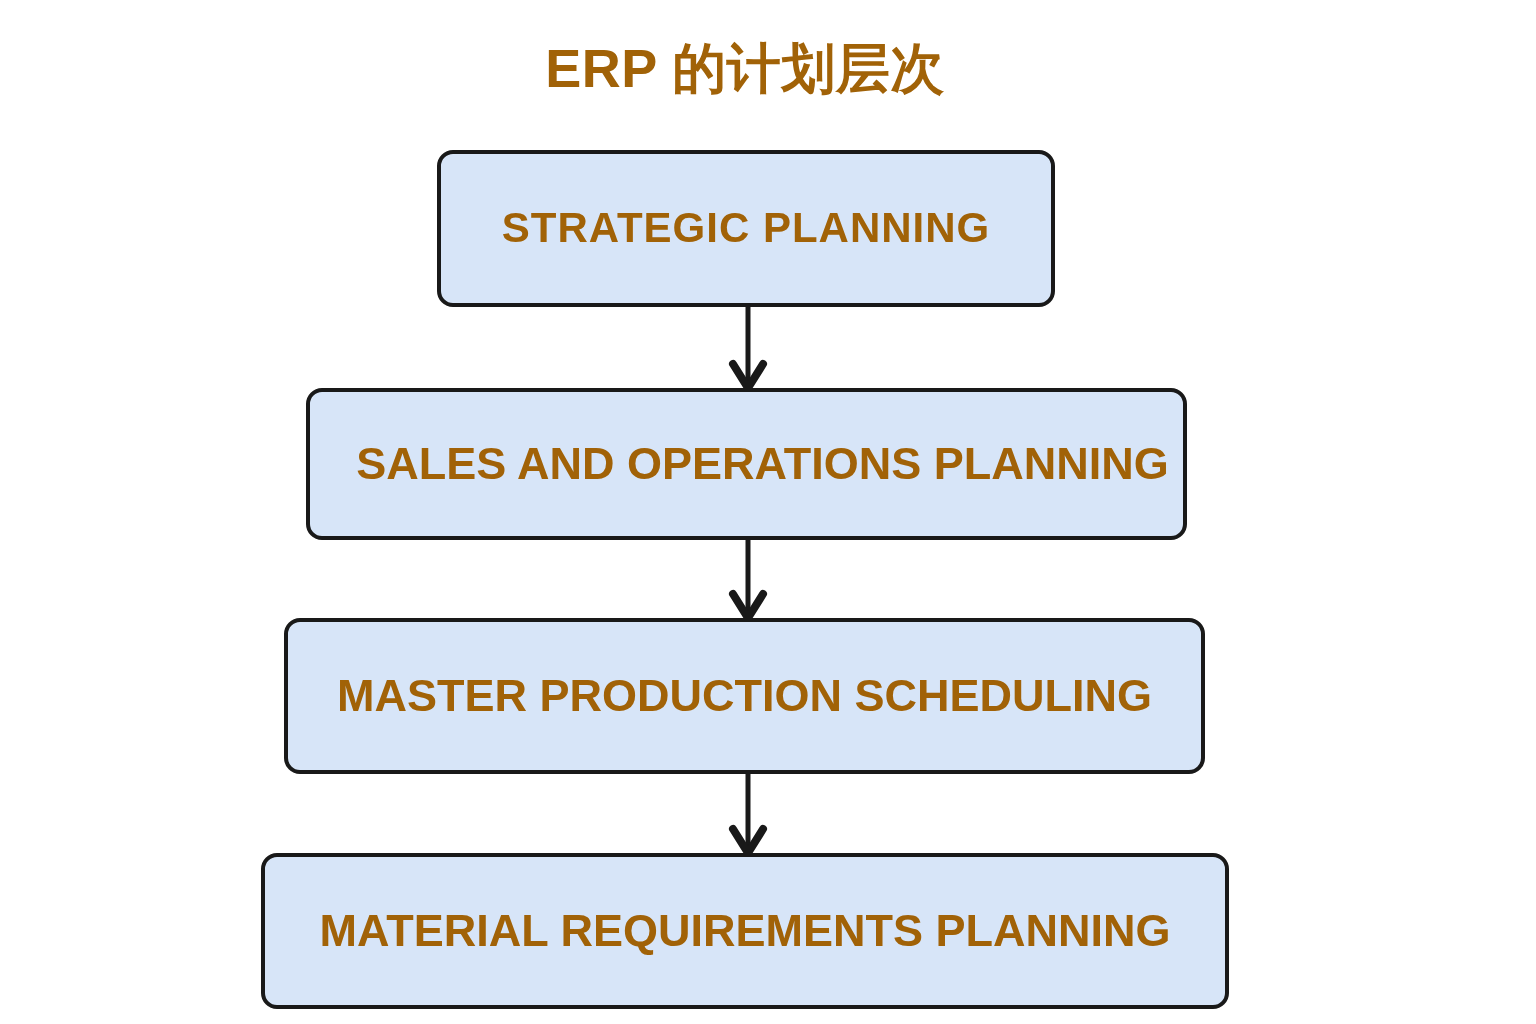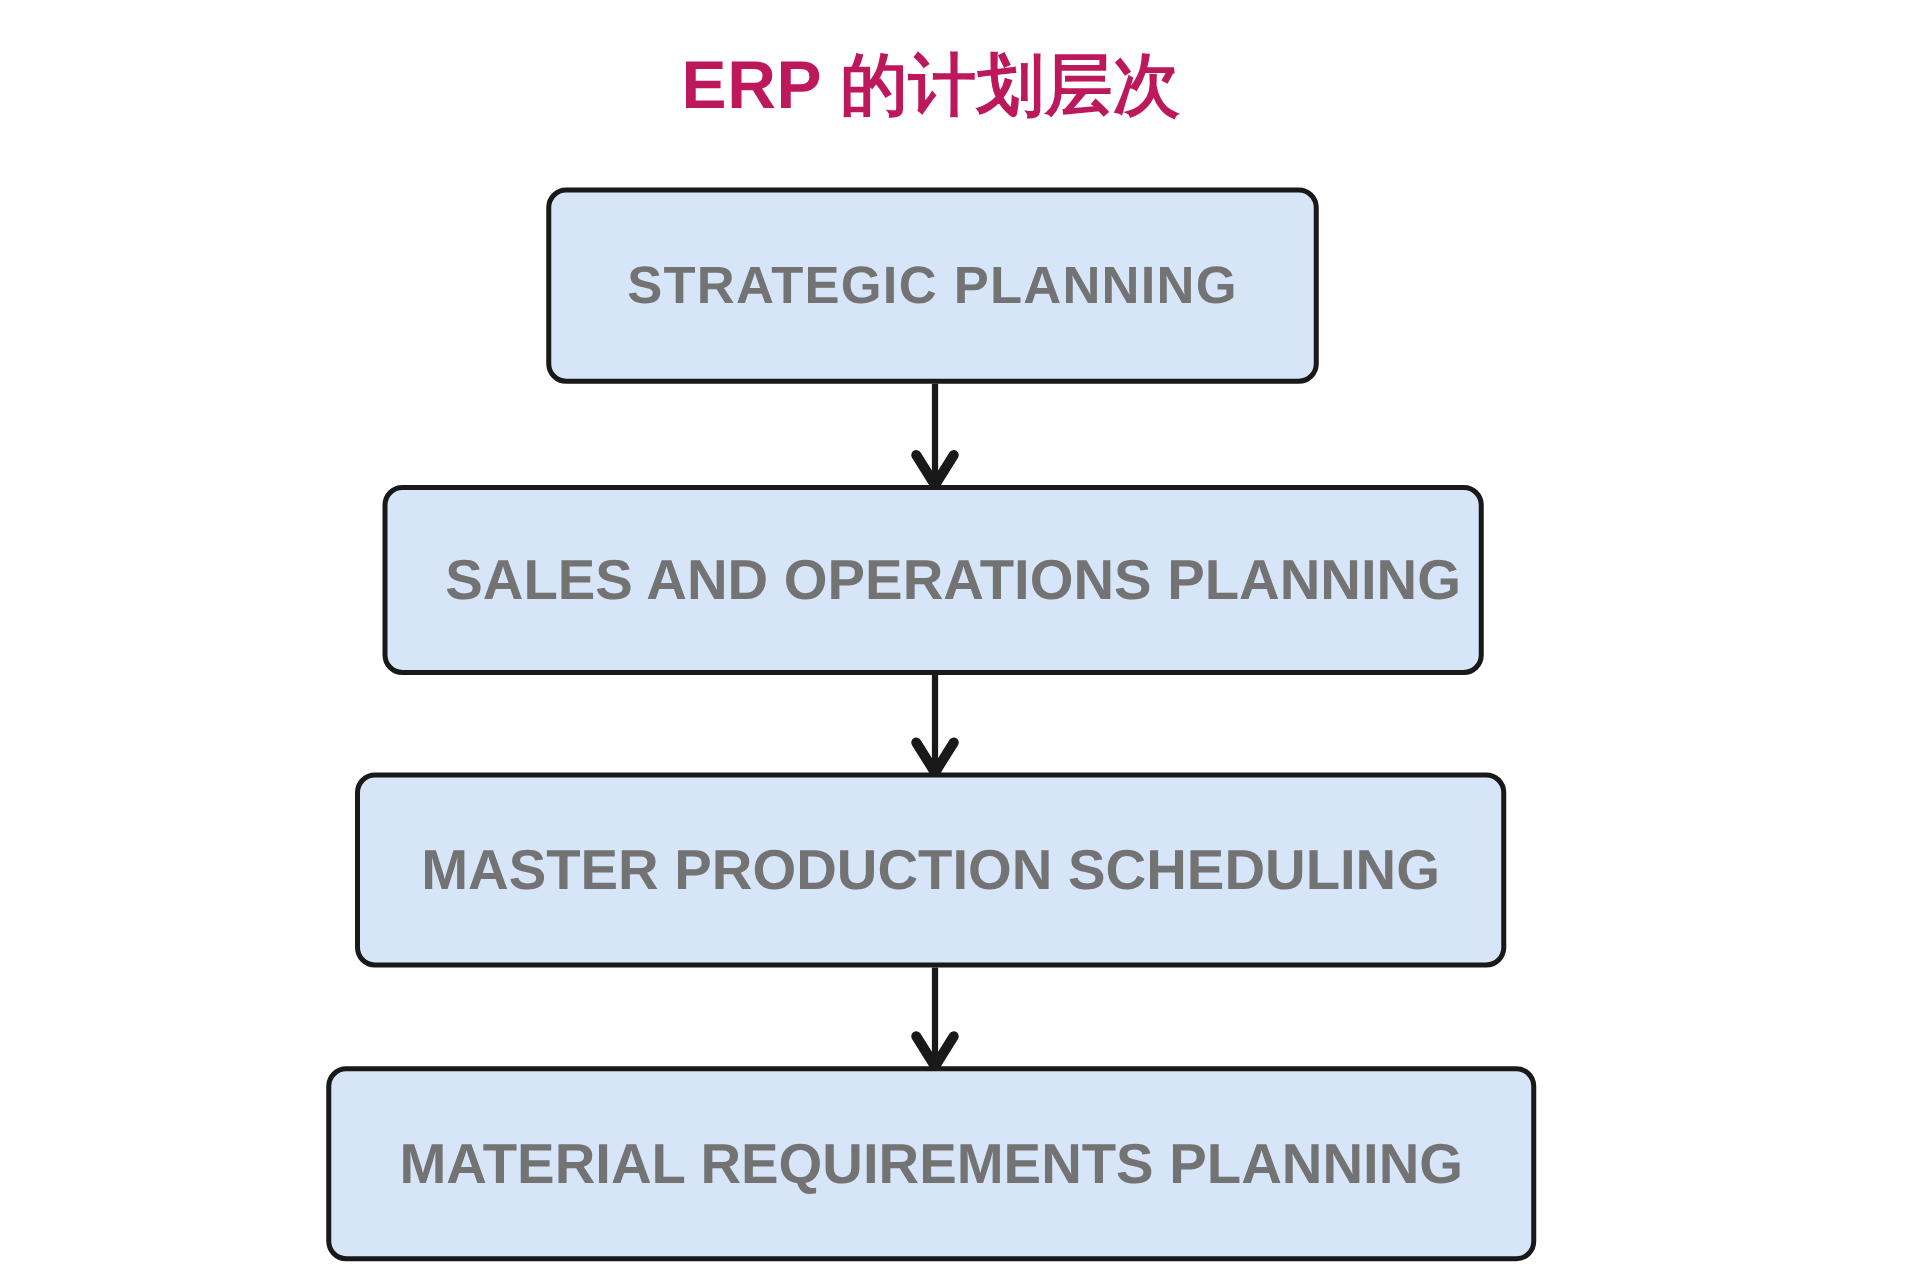--- a/index.html
+++ b/index.html
@@ -21,37 +21,37 @@
 
   
   .diagram-title {
     position: absolute;
     left: 0;
     top: 40px;
     width: 1490px;
     text-align: center;
     font-size: 54px;
     font-weight: bold;
-    color: #be185d;
+    color: #a16207;
     letter-spacing: 0.5px;
     line-height: 1.05;
     white-space: nowrap;
   }
 
   
   .node {
     position: absolute;
     box-sizing: border-box;
     background: #d7e5f8;
     border: 4px solid #191919;
     border-radius: 16px;
     display: flex;
     align-items: center;
     justify-content: center;
-    color: #737373;
+    color: #a16207;
     font-weight: bold;
     text-transform: uppercase;
     line-height: 1.1;
     text-align: left;
     user-select: none;
   }
   .node-label {
     display: block;
     padding: 0 16px;
     white-space: nowrap;

